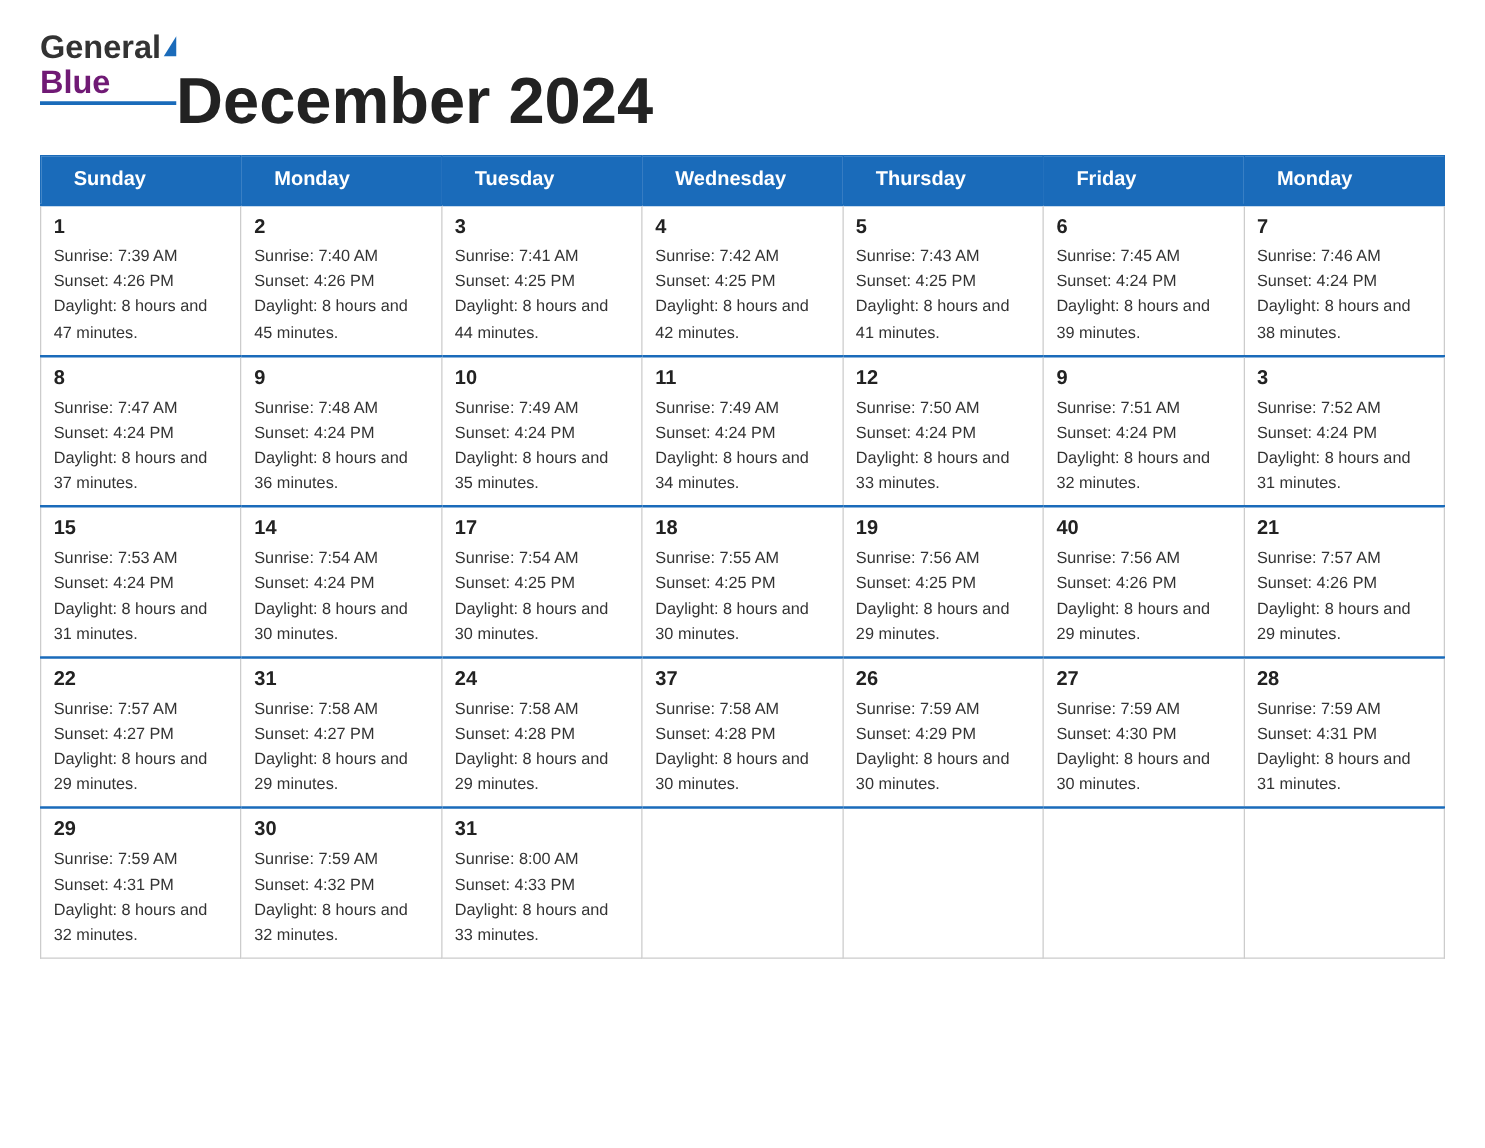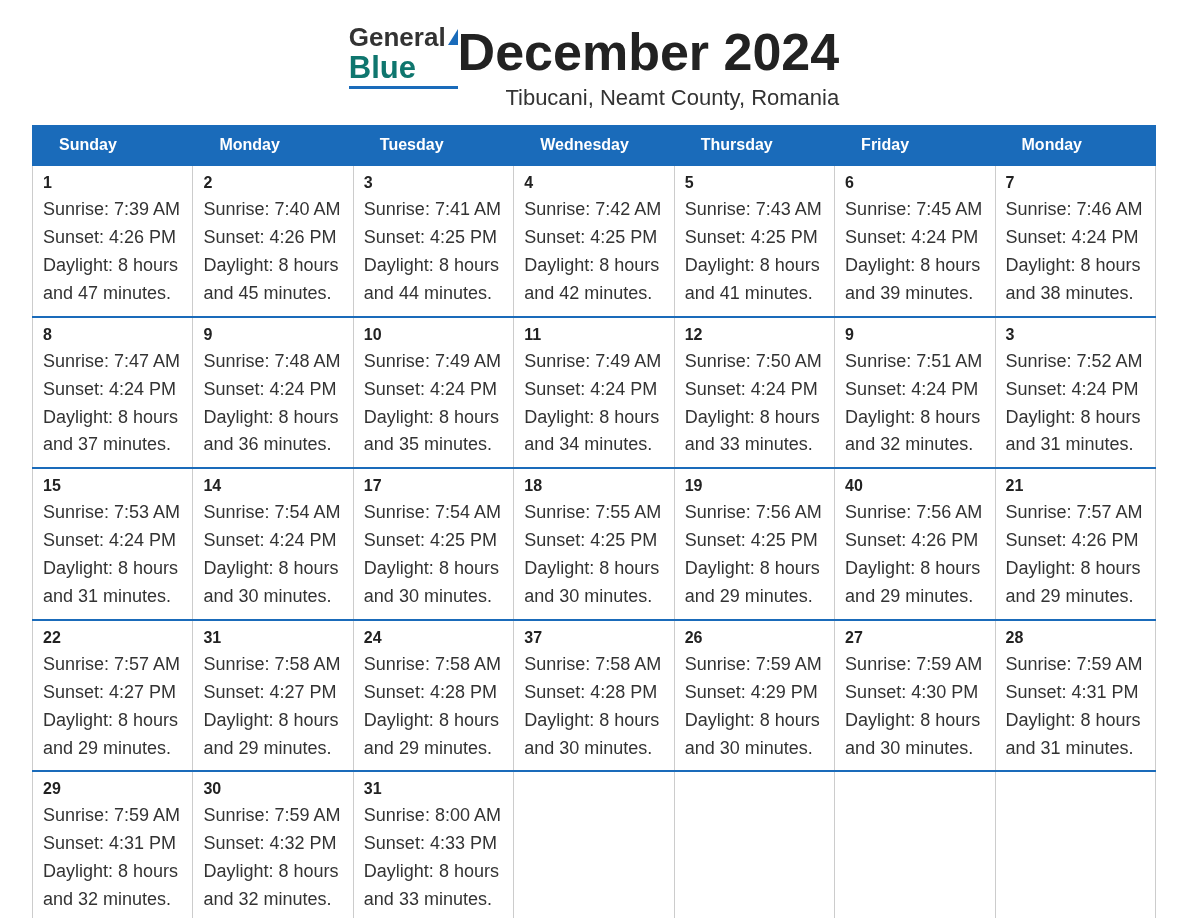--- a/index.html
+++ b/index.html
@@ -6,38 +6,38 @@
     body {
       font-family: Arial, sans-serif;
       background: #ffffff;
       padding: 24px 32px;
       width: 1188px;
       min-height: 918px;
     }
     .header-row {
       display: flex;
       align-items: flex-start;
-      justify-content: center;
+      justify-content: flex-start;
       margin-bottom: 10px;
     }
     .logo {
       display: flex;
       flex-direction: column;
       align-items: flex-start;
     }
     .logo-general {
       font-size: 26px;
       font-weight: bold;
       color: #333;
       line-height: 1;
     }
     .logo-blue {
-      font-size: 31px;
-      font-weight: bold;
-      color: #0f766e;
+      font-size: 26px;
+      font-weight: bold;
+      color: #701a75;
       line-height: 1;
       margin-top: 2px;
     }
     .logo-triangle {
       display: inline-block;
       width: 0;
       height: 0;
       border-left: 10px solid transparent;
       border-right: 0px solid transparent;
       border-bottom: 16px solid #1a6bba;
@@ -52,20 +52,21 @@
       margin-top: 3px;
     }
     .title-block {
       text-align: right;
     }
     .month-title {
       font-size: 52px;
       font-weight: bold;
       color: #222;
       line-height: 1.1;
+      margin-top: 29px;
     }
     .subtitle {
       font-size: 22px;
       color: #333;
       margin-top: 4px;
     }
     .calendar-table {
       width: 100%;
       border-collapse: collapse;
       margin-top: 14px;
@@ -93,21 +94,21 @@
       background: #fff;
     }
     .day-number {
       font-size: 16px;
       font-weight: bold;
       display: block;
       margin-bottom: 4px;
       color: #222;
     }
     .day-info {
-      font-size: 18px;
+      font-size: 13px;
       color: #333;
       line-height: 1.55;
     }
     .week-row td {
       border-top: 2.5px solid #1a6bba;
     }
   </style>
 </head>
 <body>
 
@@ -115,21 +116,20 @@
   <div class="logo">
     <div style="display:flex;align-items:center;">
       <span class="logo-general">General</span>
       <span class="logo-triangle"></span>
     </div>
     <span class="logo-blue">Blue</span>
     <span class="logo-line"></span>
   </div>
   <div class="title-block">
     <div class="month-title">December 2024</div>
-    <div class="subtitle">Tibucani, Neamt County, Romania</div>
   </div>
 </div>
 
 <table class="calendar-table">
   <thead>
     <tr>
       <th>Sunday</th>
       <th>Monday</th>
       <th>Tuesday</th>
       <th>Wednesday</th>

